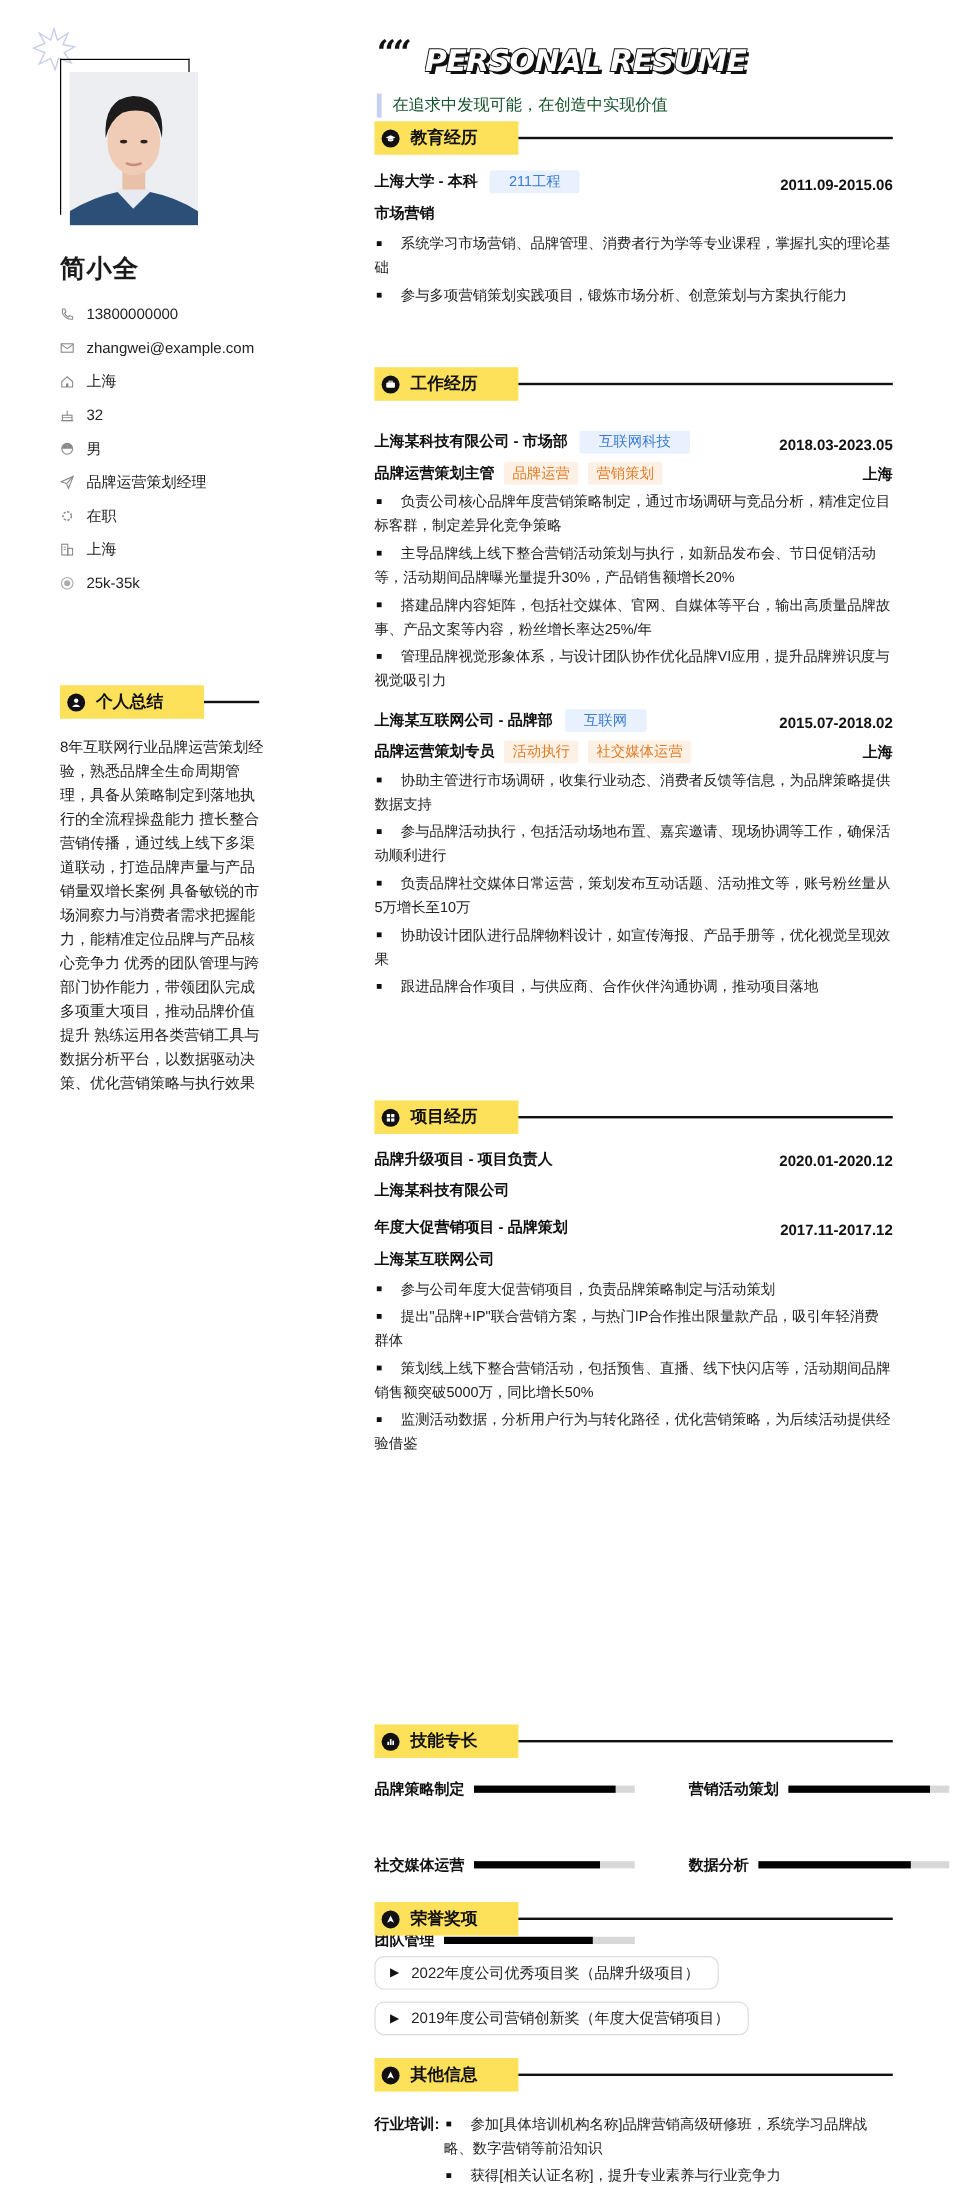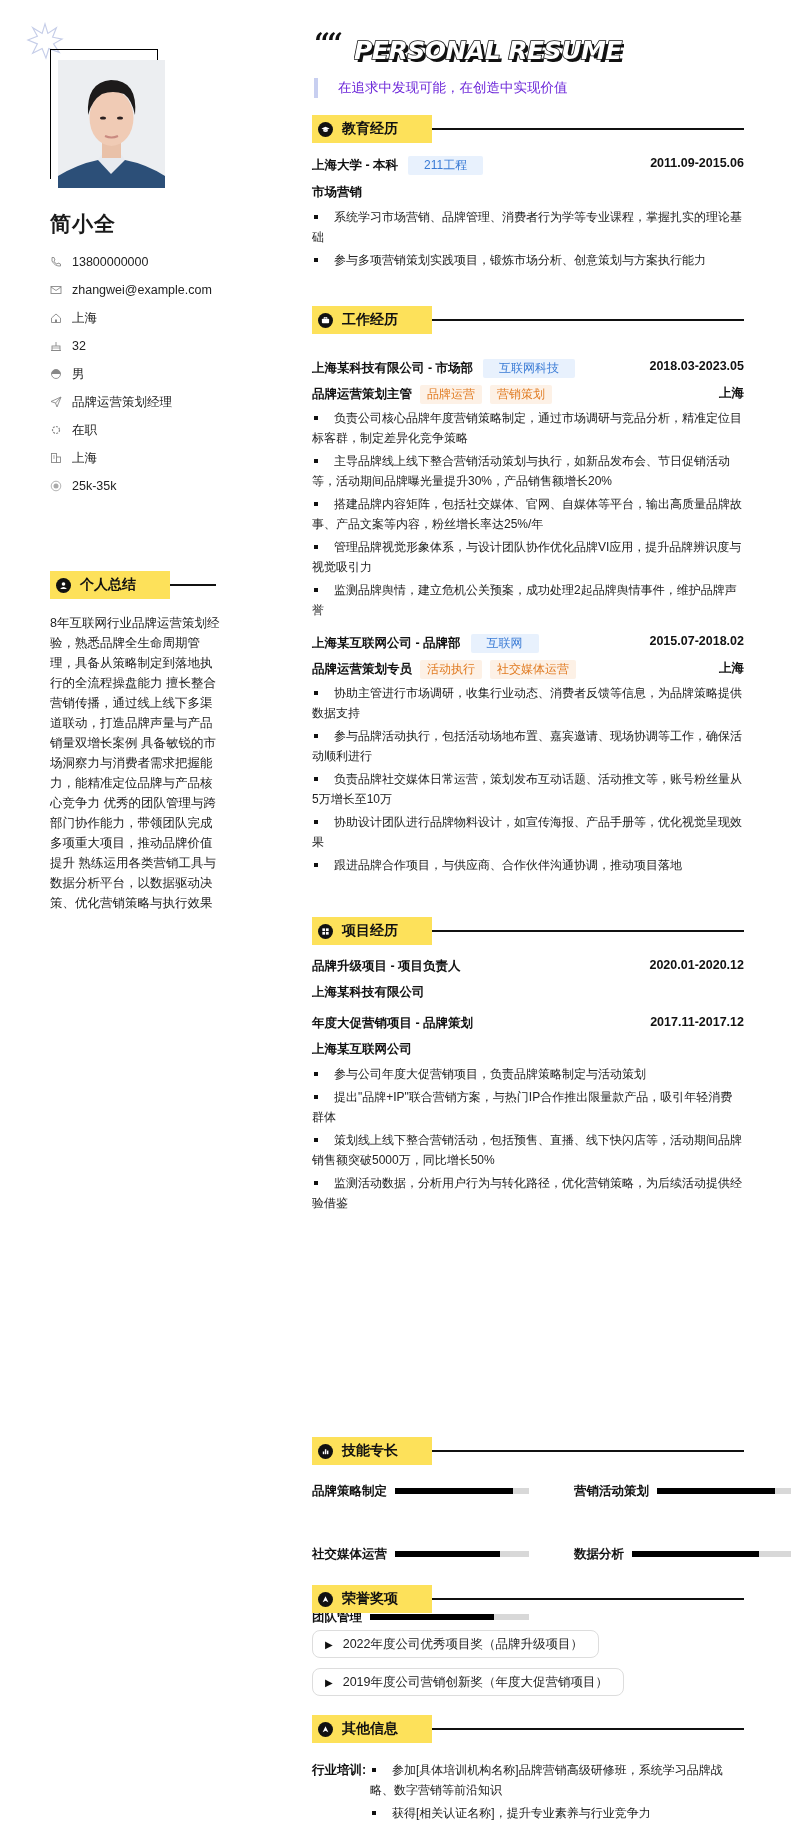--- a/index.html
+++ b/index.html
@@ -60,25 +60,25 @@
     display: inline-flex; align-items: center; justify-content: center;
   }
   .sec-tag .cicon svg { width: 9px; height: 9px; }
   .sec-line { flex: 1; height: 1.3px; background: #111; }
   .summary-head .sec-tag { width: 120px; }
   .title-row { position: absolute; left: 314px; top: 30px; display: flex; align-items: flex-start; }
   .quote { font-family: "DejaVu Serif", serif; font-size: 28px; font-weight: 700; line-height: 28px; margin-right: 14px; color: #111; letter-spacing: -3px; }
   .title-svg { width: 270px; height: 40px; }
   .motto {
     position: absolute; left: 314px; top: 78px; height: 20px; border-left: 4px solid #c8cff0;
-    padding-left: 20px; font-size: 13.5px; line-height: 20px; color: #6d28d9; text-align: center;
+    padding-left: 9px; font-size: 13.5px; line-height: 20px; color: #14532d; text-align: center;
   }
 
   .section { position: absolute; left: 312px; width: 432px; }
-  .row-between { display: flex; justify-content: space-between; align-items: flex-start; }
+  .row-between { display: flex; justify-content: space-between; align-items: flex-end; }
   .entry-title { font-size: 12.5px; font-weight: 700; color: #111; display: flex; align-items: center; }
   .date { font-size: 12.5px; font-weight: 700; color: #111; }
   .badge-blue {
     background: #e8f1fd; color: #3a7bd5; font-size: 12px; font-weight: 400; padding: 1px 16px; margin-left: 10px; border-radius: 2px;
   }
   .badge-orange {
     background: #fdf1e6; color: #e07b22; font-size: 12px; font-weight: 400; padding: 1px 7px; margin-left: 8px; border-radius: 2px;
   }
   .sub { font-size: 12.5px; font-weight: 700; color: #111; }
   ul.bullets { list-style: none; }
@@ -236,21 +236,21 @@
 
   <div class="title-row">
     <span class="quote">““</span>
     <svg class="title-svg" viewBox="0 0 270 40">
       <text id="ttl-shadow" x="3" y="32" font-family="DejaVu Sans, sans-serif" font-size="25" font-weight="700" font-style="italic" fill="#111" letter-spacing="-0.5">PERSONAL RESUME</text>
       <text x="0" y="29" font-family="DejaVu Sans, sans-serif" font-size="25" font-weight="700" font-style="italic" fill="#ffffff" stroke="#111" stroke-width="1.6" paint-order="stroke" letter-spacing="-0.5">PERSONAL RESUME</text>
     </svg>
   </div>
   <div class="motto">在追求中发现可能，在创造中实现价值</div>
 
-  <section class="section" style="top:115px;">
+  <section class="section" style="top:101px;">
     <div class="sec-head">
       <div class="sec-tag">
         <span class="cicon">
             <svg viewBox="0 0 10 10">
               <path d="M0.5 4 L5 2 L9.5 4 L5 6 Z" fill="#fff"></path>
               <path d="M2.5 5 L2.5 7 Q5 8.5 7.5 7 L7.5 5 L5 6.2 Z" fill="#fff"></path>
             </svg>
           </span>
         <span>教育经历</span>
       </div>
@@ -298,21 +298,20 @@
           <span class="badge-orange">品牌运营</span>
           <span class="badge-orange">营销策划</span>
         </div>
         <div class="date">上海</div>
       </div>
       <ul class="bullets" style="margin-top:4px;">
         <li>负责公司核心品牌年度营销策略制定，通过市场调研与竞品分析，精准定位目标客群，制定差异化竞争策略</li>
         <li>主导品牌线上线下整合营销活动策划与执行，如新品发布会、节日促销活动等，活动期间品牌曝光量提升30%，产品销售额增长20%</li>
         <li>搭建品牌内容矩阵，包括社交媒体、官网、自媒体等平台，输出高质量品牌故事、产品文案等内容，粉丝增长率达25%/年</li>
         <li>管理品牌视觉形象体系，与设计团队协作优化品牌VI应用，提升品牌辨识度与视觉吸引力</li>
-        <li>监测品牌舆情，建立危机公关预案，成功处理2起品牌舆情事件，维护品牌声誉</li>
       </ul>
     </div>
 
     <div>
       <div class="row-between" style="margin-top:14px;">
         <div class="entry-title">
           <span>上海某互联网公司 - 品牌部</span>
           <span class="badge-blue">互联网</span>
         </div>
         <div class="date">2015.07-2018.02</div>

